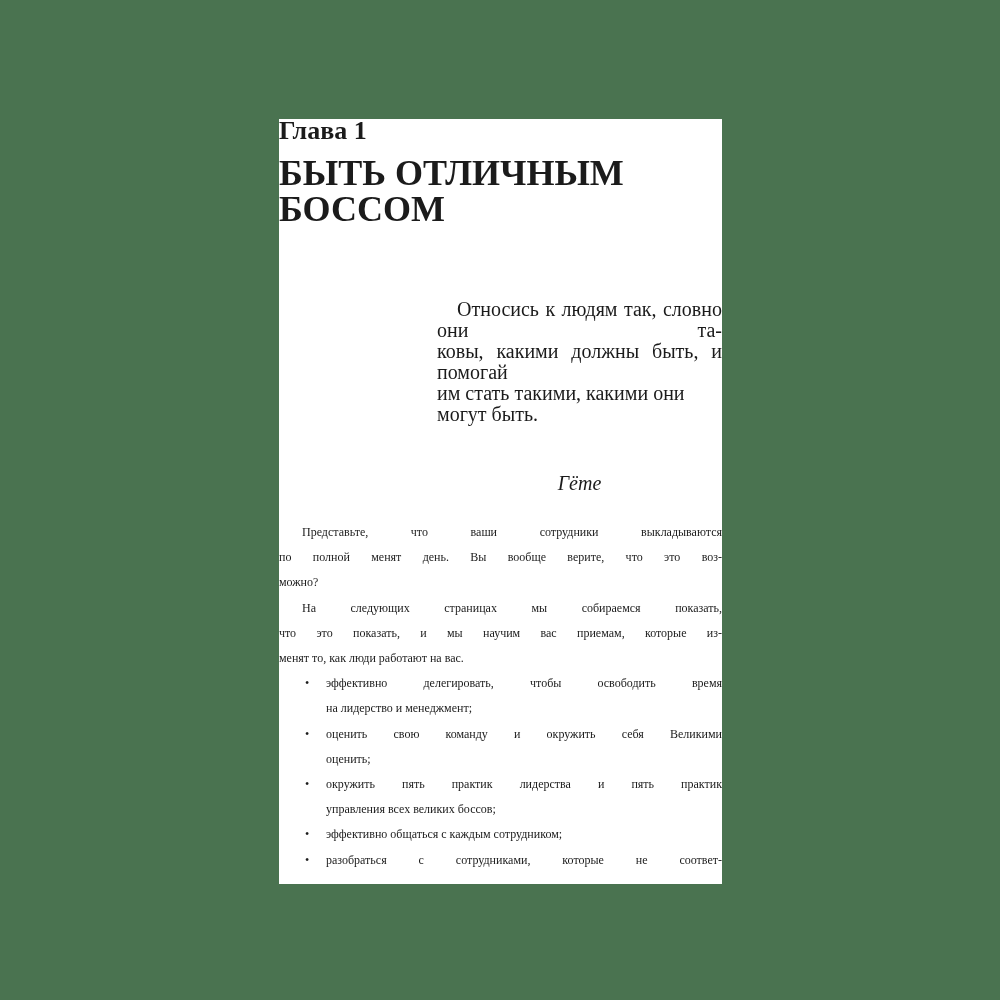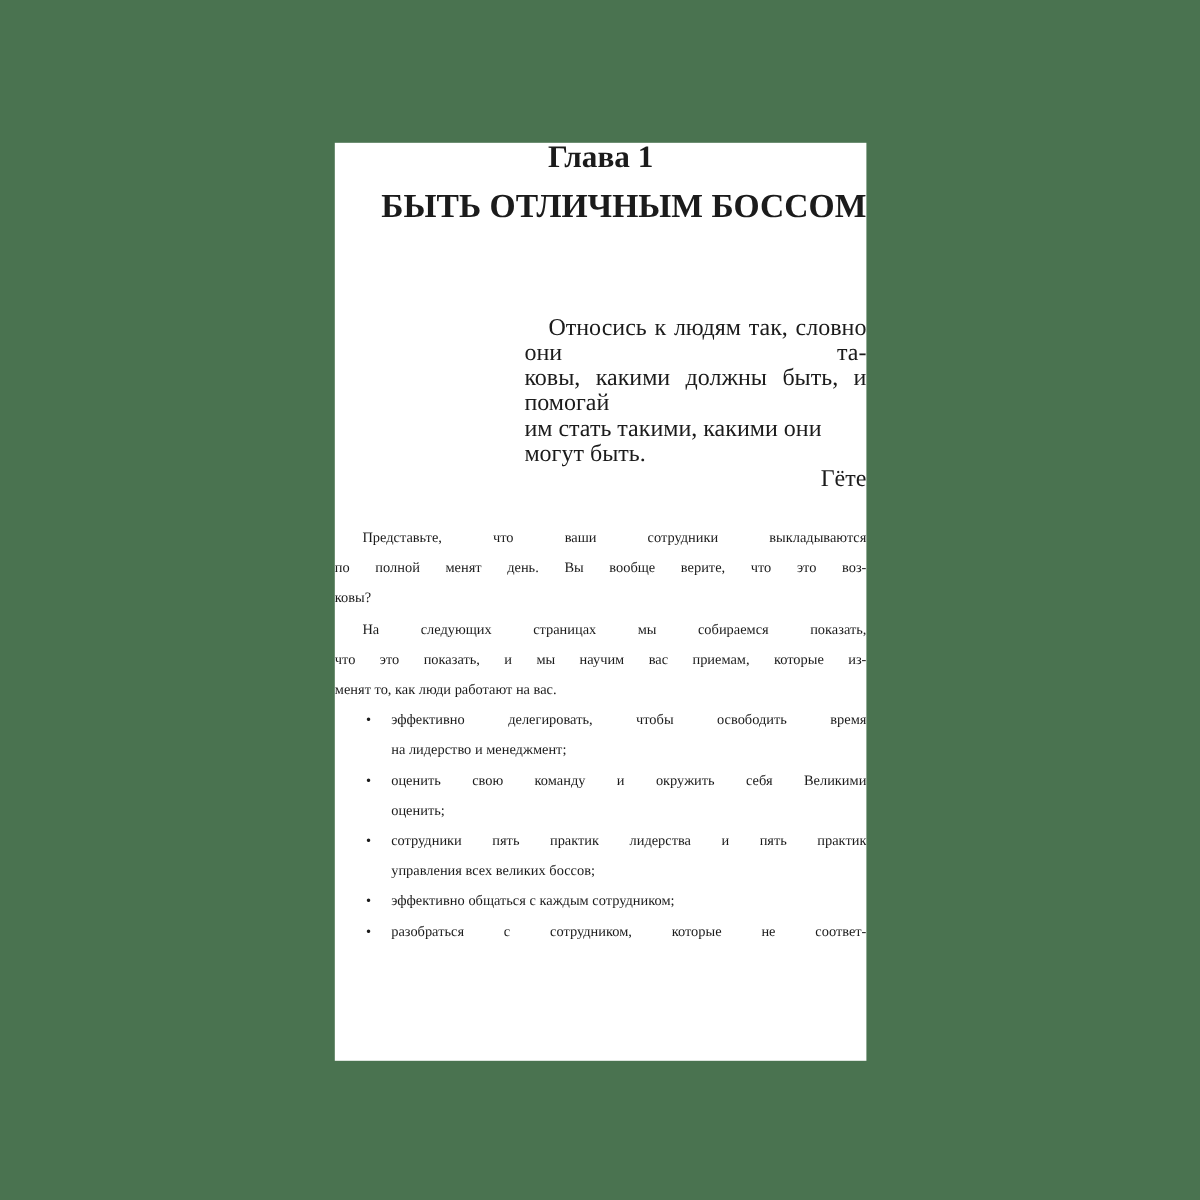--- a/index.html
+++ b/index.html
@@ -24,40 +24,40 @@
     height: 765px;
     background: #ffffff;
     color: #1b1b1b;
     overflow: hidden;
   }
   .chapter-label {
     margin-top: -5px;
     font-size: 26px;
     line-height: 34px;
     font-weight: bold;
-    text-align: center;
+    text-align: left;
   }
   .chapter-title {
     margin: 7px 0 0 0;
-    font-size: 28px;
+    font-size: 36px;
     line-height: 36px;
     font-weight: bold;
-    text-align: right;
-    padding-left: 22px;
   }
   .epigraph {
     margin-top: 72px;
     margin-left: 158px;
     width: 285px;
     font-size: 20px;
     line-height: 21px;
   }
   .epigraph .tline.first { text-indent: 20px; }
   .attribution {
-    text-align: right;
+    text-align: center;
+    font-style: italic;
+    margin-top: 48px;
   }
   .bodytext {
     margin-top: 26px;
     font-size: 12px;
     line-height: 25.2px;
   }
   .para .tline.first { text-indent: 23px; }
   .tline.just {
     text-align: justify;
     text-align-last: justify;
@@ -87,44 +87,44 @@
         <div class="tline just">ковы, какими должны быть, и помогай</div>
         <div class="tline">им стать такими, какими они могут быть.</div>
       </div>
     <div class="attribution">Гёте</div>
   </div>
 
   <div class="bodytext" id="body-text">
       <div class="para">
         <div class="tline just first">Представьте, что ваши сотрудники выкладываются</div>
         <div class="tline just">по полной менят день. Вы вообще верите, что это воз-</div>
-        <div class="tline">ковы?</div>
+        <div class="tline">можно?</div>
       </div>
       <div class="para">
         <div class="tline just first">На следующих страницах мы собираемся показать,</div>
         <div class="tline just">что это показать, и мы научим вас приемам, которые из-</div>
         <div class="tline">менят то, как люди работают на вас.</div>
       </div>
       <div class="bullet-item">
         <span class="marker">•</span>
         <div class="tline just">эффективно делегировать, чтобы освободить время</div>
         <div class="tline">на лидерство и менеджмент;</div>
       </div>
       <div class="bullet-item">
         <span class="marker">•</span>
         <div class="tline just">оценить свою команду и окружить себя Великими</div>
         <div class="tline">оценить;</div>
       </div>
       <div class="bullet-item">
         <span class="marker">•</span>
-        <div class="tline just">сотрудники пять практик лидерства и пять практик</div>
+        <div class="tline just">окружить пять практик лидерства и пять практик</div>
         <div class="tline">управления всех великих боссов;</div>
       </div>
       <div class="bullet-item">
         <span class="marker">•</span>
         <div class="tline">эффективно общаться с каждым сотрудником;</div>
       </div>
       <div class="bullet-item">
         <span class="marker">•</span>
-        <div class="tline just">разобраться с сотрудником, которые не соответ-</div>
+        <div class="tline just">разобраться с сотрудниками, которые не соответ-</div>
       </div>
     </div>
 </div>
 
 </body></html>

